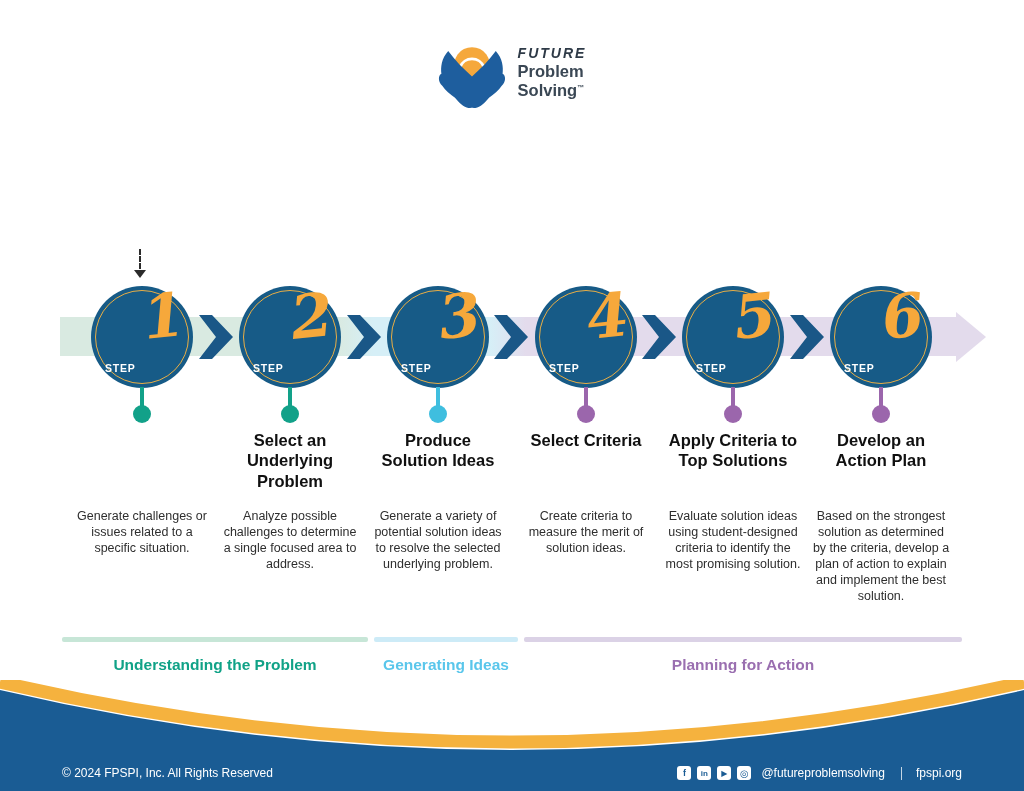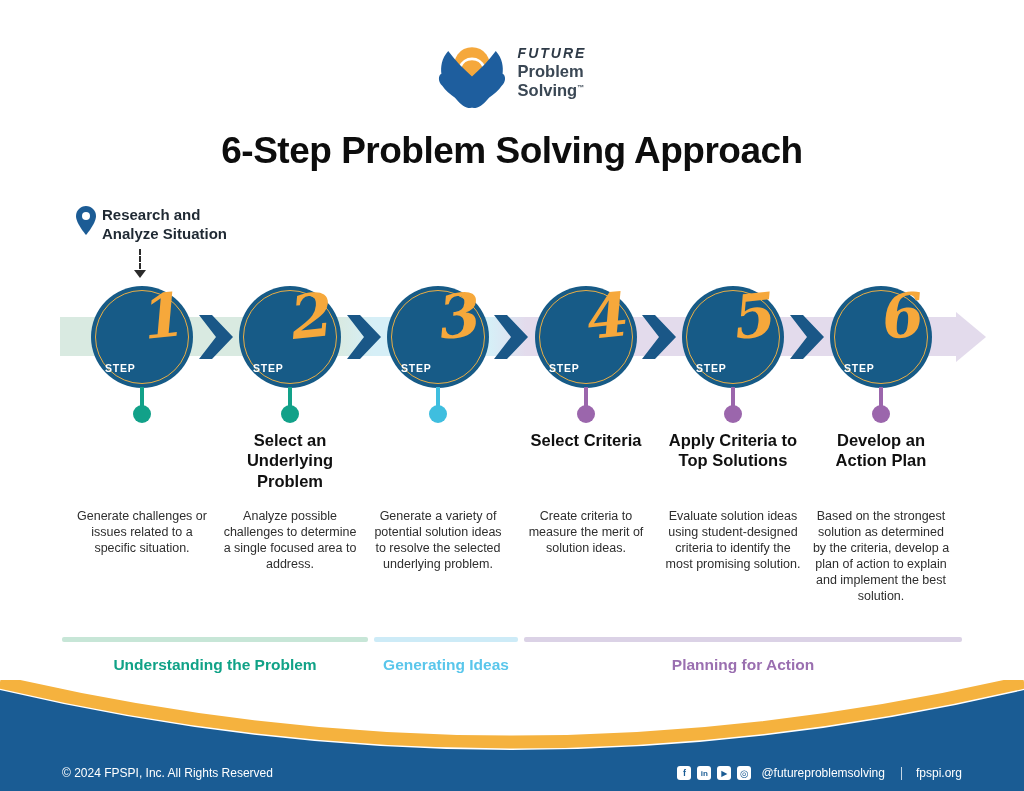--- a/index.html
+++ b/index.html
@@ -88,32 +88,21 @@
                C80,54 80,46 76,44 C77,36 76,26 68,17
                C60,28 50,38 40,47 C30,38 20,28 12,17 Z" fill="#1e5e9e"></path>
     </svg>
     <div class="logo-text">
       <span class="brand-future">FUTURE</span>
       <span class="brand-word">Problem</span>
       <span class="brand-word"><span>Solving</span><span class="tm">™</span></span>
     </div>
   </div>
 
-  <div class="main-title">6-Step Problem Solving Approach</div>
-
-  <div class="annotation">
-    <svg width="20" height="29" viewBox="0 0 20 29">
-      <path d="M10,0 C4.5,0 0,4.5 0,10 C0,17.5 10,29 10,29 C10,29 20,17.5 20,10 C20,4.5 15.5,0 10,0 Z" fill="#1c5c95"></path>
-      <circle cx="10" cy="10" r="4" fill="#ffffff"></circle>
-    </svg>
-    <div class="annotation-text">
-      <div>Research and</div>
-      <div>Analyze Situation</div>
-    </div>
-  </div>
+
   <div class="down-arrow"></div>
   <div class="down-arrow-head"></div>
 
   <div class="band"></div>
   <div class="band-tip"></div>
 
   <svg class="chevron" style="left:199px" viewBox="0 0 34 44">
       <path d="M0,0 L13,0 L34,22 L13,44 L0,44 L17,22 Z" fill="#1a5787"></path>
     </svg>
   <svg class="chevron" style="left:347px" viewBox="0 0 34 44">
@@ -174,20 +163,21 @@
     <div class="dot c-purple" style="left:872px"></div>
 
   <div class="step-col col-1" style="left:67px;top:430px">
     <div class="step-desc">Generate challenges or issues related to a specific situation.</div>
   </div>
   <div class="step-col col-2" style="left:215px;top:430px">
     <div class="step-title">Select an Underlying Problem</div>
     <div class="step-desc">Analyze possible challenges to determine a single focused area to address.</div>
   </div>
   <div class="step-col col-3" style="left:363px;top:430px">
+    <div class="step-title">Produce Solution Ideas</div>
     <div class="step-desc">Generate a variety of potential solution ideas to resolve the selected underlying problem.</div>
   </div>
   <div class="step-col col-4" style="left:511px;top:430px">
     <div class="step-title">Select Criteria</div>
     <div class="step-desc">Create criteria to measure the merit of solution ideas.</div>
   </div>
   <div class="step-col col-5" style="left:658px;top:430px">
     <div class="step-title">Apply Criteria to Top Solutions</div>
     <div class="step-desc">Evaluate solution ideas using student-designed criteria to identify the most promising solution.</div>
   </div>

